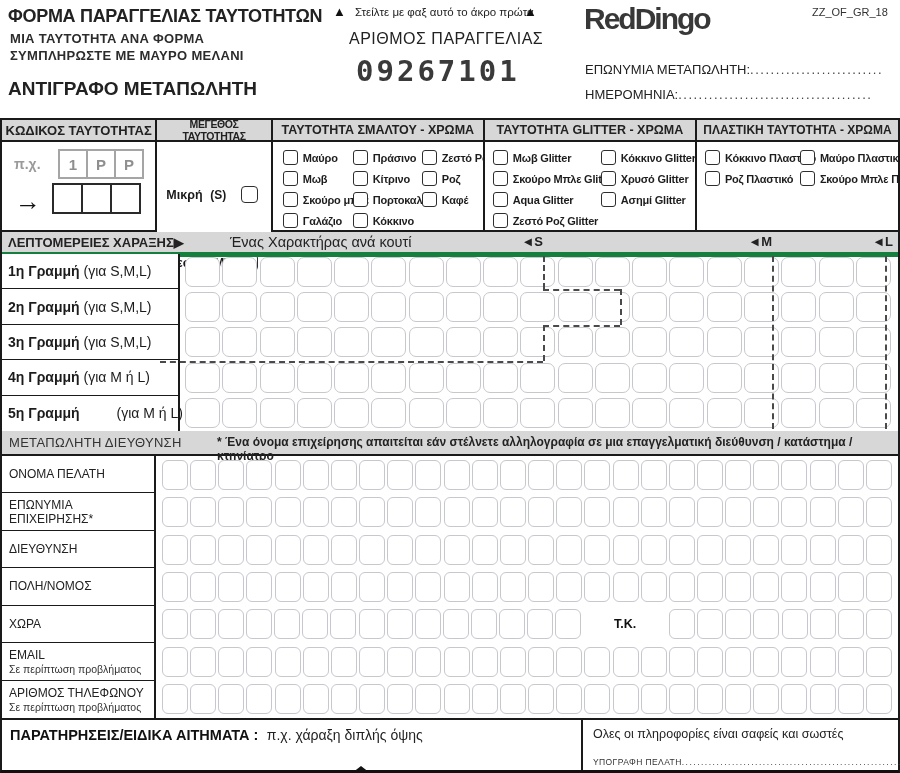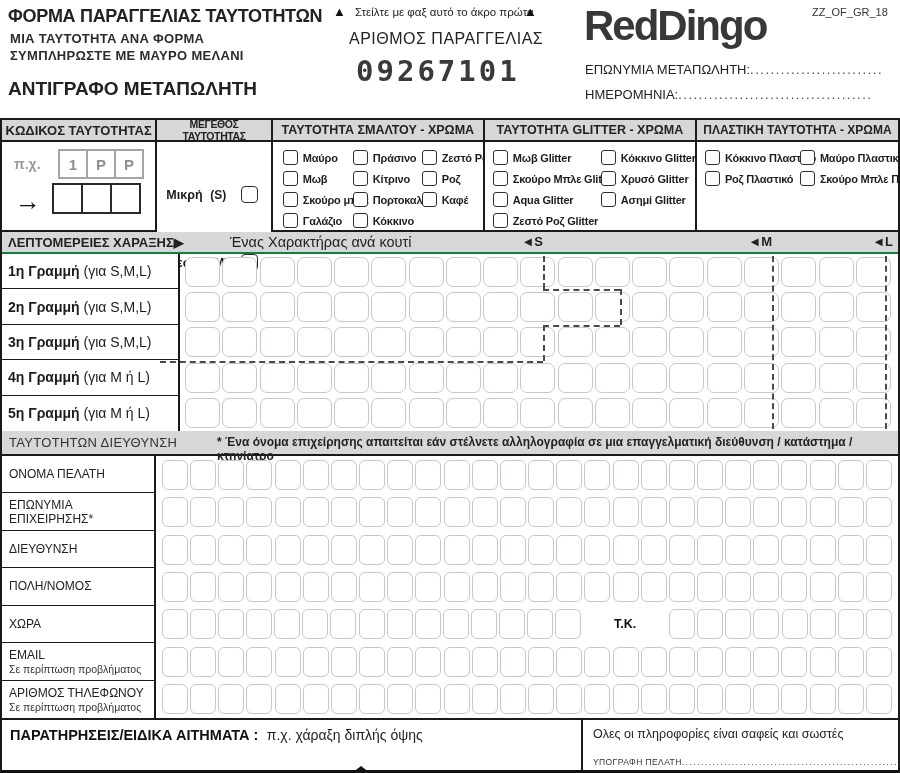--- a/index.html
+++ b/index.html
@@ -10,21 +10,21 @@
 
   
   .title{font-size:18px;font-weight:800;letter-spacing:-0.3px;color:#222;}
   .sub{font-size:13px;font-weight:700;color:#2c2c2c;letter-spacing:0.3px;}
   .copy{font-size:19px;font-weight:800;color:#222;}
   .faxnote{font-size:11.5px;color:#222;}
   .uparrow{font-size:13px;color:#111;}
   .ordlbl{font-size:16px;color:#222;letter-spacing:0.5px;}
   .stamp{font-family:"DejaVu Sans Mono",monospace;font-size:29px;font-weight:700;
          color:#3a3a3a;letter-spacing:3px;}
-  .brand{font-size:42px;font-weight:800;letter-spacing:-2px;color:#383838;}
+  .brand{font-size:30px;font-weight:800;letter-spacing:-2px;color:#383838;}
   .formcode{font-size:11px;color:#333;}
   .dotline{font-size:13px;color:#222;white-space:nowrap;text-align:right;}
   .dots{letter-spacing:1.5px;color:#444;}
 
   
   .tbl{position:absolute;top:118px;left:0;width:896px;height:110px;
        border:2px solid #1a1a1a;display:flex;}
   .col{position:relative;border-right:2px solid #1a1a1a;display:flex;flex-direction:column;}
   .col:last-child{border-right:none;}
   .col-h{height:20px;background:#d7d7d7;border-bottom:2px solid #1a1a1a;
@@ -50,29 +50,29 @@
   .cbi{display:flex;align-items:center;gap:5px;height:21px;}
   .cbx{width:13px;height:13px;border:1.7px solid #2e2e2e;border-radius:3px;
        background:#fff;flex:0 0 auto;}
   .cbl{font-size:11px;font-weight:600;white-space:nowrap;letter-spacing:-0.2px;color:#1d1d1d;}
 
   
   .engwrap{position:absolute;top:232px;left:0;width:896px;height:199px;
            border-left:2px solid #1a1a1a;border-right:2px solid #1a1a1a;
            border-bottom:2px solid #1a1a1a;}
   .engband{position:absolute;top:0;left:0;right:0;height:20px;background:#d7d7d7;
-           border-bottom:2px solid #15803d;}
+           border-bottom:5px solid #15803d;}
   .engband .t1{position:absolute;left:6px;top:3px;font-size:13px;font-weight:600;color:#222;}
   .engband .t2{position:absolute;left:228px;top:2px;font-size:14.5px;color:#222;}
   .mark{position:absolute;top:2px;font-size:13px;font-weight:700;color:#222;text-align:right;}
   .erow{display:flex;height:35.4px;}
   .elab{width:178px;border-right:2px solid #1a1a1a;border-bottom:1.7px solid #1a1a1a;
         display:flex;align-items:center;padding-left:6px;box-sizing:border-box;
         font-size:14px;white-space:nowrap;background:#fff;}
-  .erow:last-child .elab{border-bottom:none;}
+  .erow:last-child .elab{border-bottom:none;gap:33px;}
   .ecells{flex:1;display:flex;align-items:center;justify-content:space-between;
           padding:0 7px 0 5px;}
   .ecell{width:33px;height:28px;border:1.7px solid #c7c7ce;border-radius:7px;background:#fff;}
 
   .dash{position:absolute;z-index:5;}
   .dv{border-left:2px dashed #4a4a4a;width:0;}
   .dh{border-top:2px dashed #4a4a4a;height:0;}
 
   
   .addrwrap{position:absolute;top:431px;left:0;width:896px;height:287px;
@@ -436,21 +436,21 @@
   <div class="dash dh" style="left:543px;top:289px;width:77px;"></div>
   <div class="dash dv" style="left:620px;top:289px;height:36px;"></div>
   <div class="dash dh" style="left:543px;top:325px;width:77px;"></div>
   <div class="dash dv" style="left:543px;top:325px;height:36px;"></div>
   <div class="dash dh" style="left:160px;top:361px;width:383px;"></div>
   <div class="dash dv" style="left:772px;top:256px;height:173px;"></div>
   <div class="dash dv" style="left:885px;top:256px;height:173px;"></div>
 
   <div class="addrwrap">
     <div class="addrband">
-      <span class="t1">ΤΑΥΤΟΤΗΤΩΝ ΔΙΕΥΘΥΝΣΗ</span>
+      <span class="t1">ΜΕΤΑΠΩΛΗΤΗ ΔΙΕΥΘΥΝΣΗ</span>
       <span class="t2">* Ένα όνομα επιχείρησης απαιτείται εάν στέλνετε αλληλογραφία σε μια επαγγελματική διεύθυνση / κατάστημα / κτηνίατρο</span>
     </div>
     <div id="addr-rows" class="addrrows">
         <div class="arow">
           <div class="alab">
             <div>ΟΝΟΜΑ ΠΕΛΑΤΗ</div>
           </div>
           <div class="acells">
             <span class="acell"></span>
             <span class="acell"></span>

